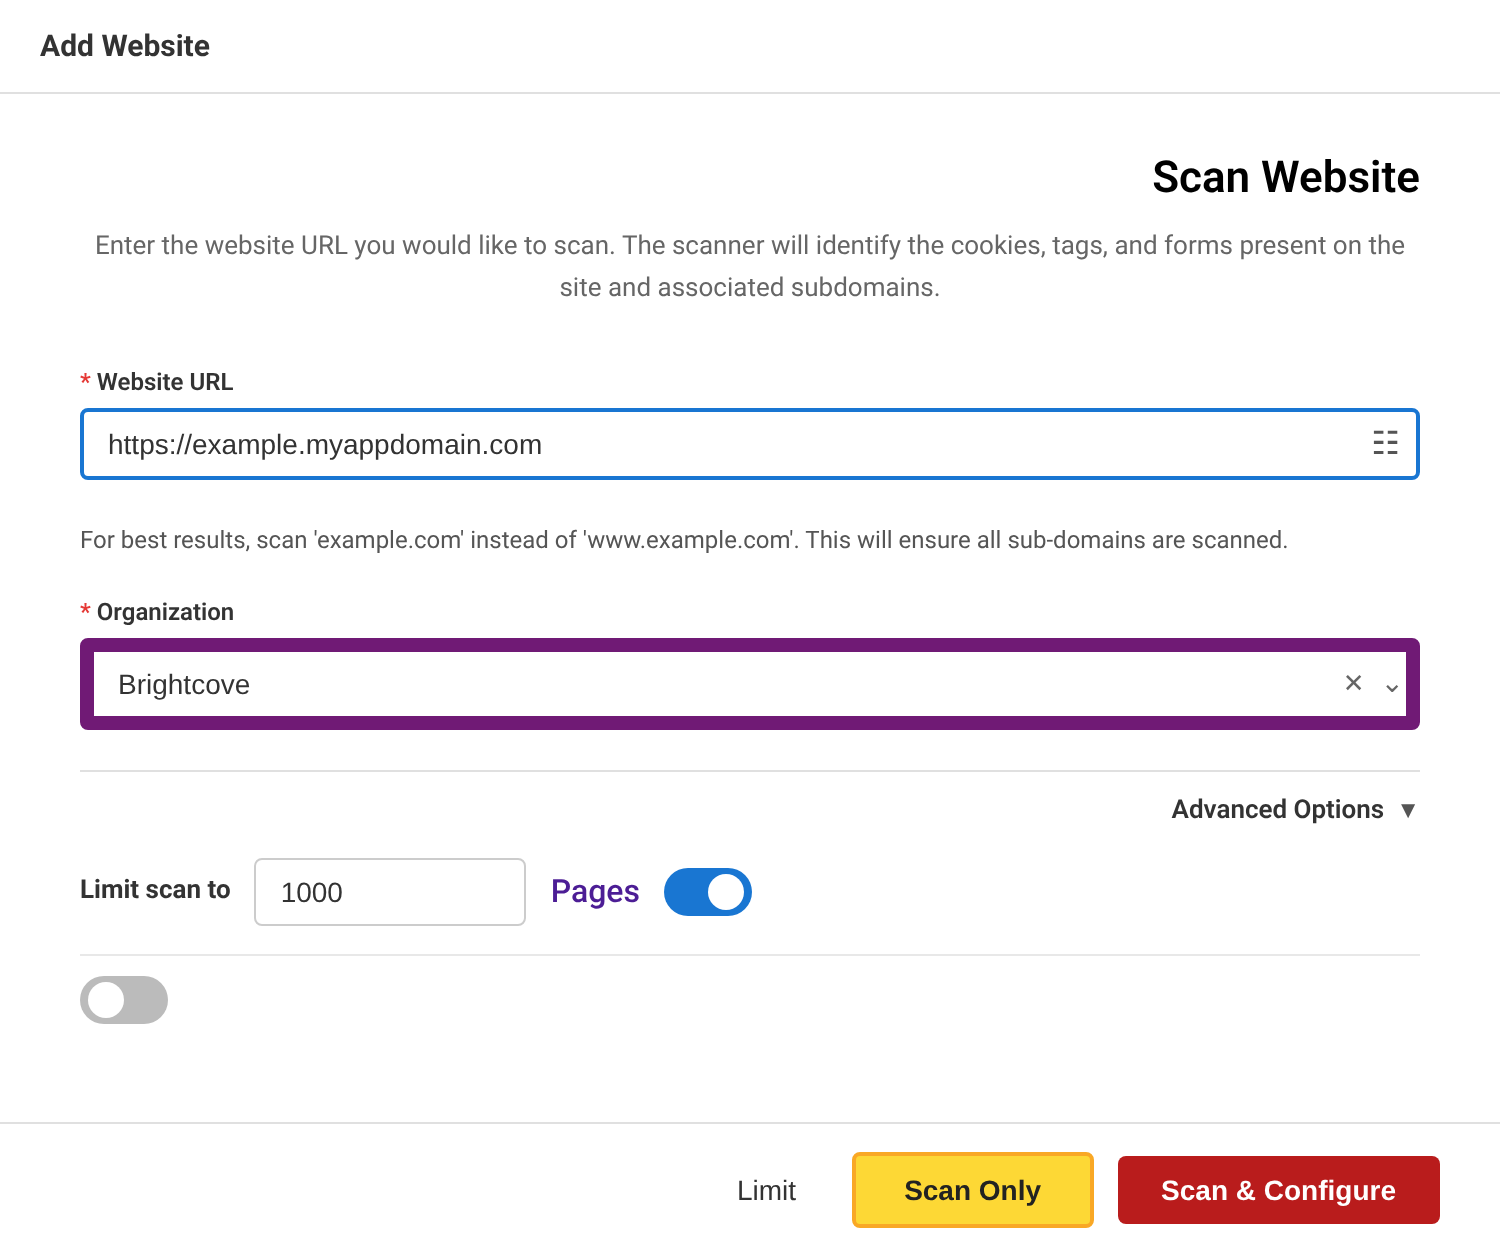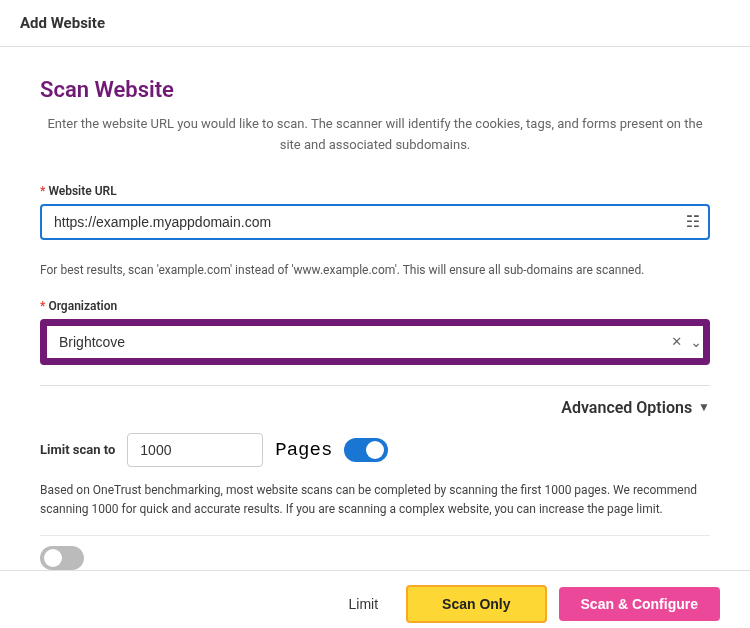--- a/index.html
+++ b/index.html
@@ -25,24 +25,24 @@
       background: #fff;
       overflow-y: auto;
       display: flex;
       flex-direction: column;
     }
     .content-area {
       padding: 30px 40px 0 40px;
       flex: 1;
     }
     .scan-title {
-      text-align: left;
+      text-align: right;
       font-size: 22px;
       font-weight: 600;
-      color: #701a75;
+      color: #000000;
       margin-bottom: 12px;
     }
     .scan-subtitle {
       text-align: center;
       font-size: 13px;
       color: #666;
       line-height: 1.6;
       margin-bottom: 28px;
     }
     .field-group {
@@ -125,21 +125,21 @@
       margin: 20px 0 0 0;
     }
     .advanced-options-row {
       display: flex;
       justify-content: flex-end;
       align-items: center;
       padding: 12px 0 16px 0;
       gap: 6px;
     }
     .advanced-options-label {
-      font-size: 16px;
+      font-size: 13px;
       font-weight: 600;
       color: #333;
       cursor: pointer;
     }
     .chevron-down {
       font-size: 12px;
       color: #555;
     }
     .limit-scan-row {
       display: flex;
@@ -156,24 +156,23 @@
     .limit-input {
       width: 136px;
       padding: 8px 12px;
       border: 1px solid #ccc;
       border-radius: 4px;
       font-size: 14px;
       color: #333;
       outline: none;
     }
     .pages-label {
-      font-size: 19px;
-      color: #000000;
+      font-size: 16px;
+      color: #4c1d95;
       font-weight: 500;
-      font-family: Liberation Mono, monospace;
     }
     .toggle-switch {
       position: relative;
       display: inline-block;
       width: 44px;
       height: 24px;
     }
     .toggle-switch input {
       opacity: 0;
       width: 0;
@@ -249,24 +248,24 @@
       font-weight: 500;
     }
     .btn-scan-only {
       background: #fdd835;
       border: 2px solid #f9a825;
       border-radius: 4px;
       font-size: 14px;
       font-weight: 600;
       color: #222;
       cursor: pointer;
-      padding: 9px 34px;
+      padding: 9px 24px;
     }
     .btn-scan-configure {
-      background: #ec4899;
+      background: #b91c1c;
       border: none;
       border-radius: 4px;
       font-size: 14px;
       font-weight: 600;
       color: #fff;
       cursor: pointer;
       padding: 9px 22px;
     }
   </style>
 </head>
@@ -320,21 +319,20 @@
     <div class="limit-scan-row">
       <span class="limit-scan-label">Limit scan to</span>
       <input type="text" class="limit-input" value="1000" style="">
       <span class="pages-label">Pages</span>
       <label class="toggle-switch">
         <input type="checkbox" checked="" style="">
         <span class="toggle-slider"></span>
       </label>
     </div>
 
-    <div class="benchmark-text">Based on OneTrust benchmarking, most website scans can be completed by scanning the first 1000 pages. We recommend scanning 1000 for quick and accurate results. If you are scanning a complex website, you can increase the page limit.</div>
 
     <div class="second-toggle-row">
       <label class="toggle-switch">
         <input type="checkbox" style="">
         <span class="toggle-slider-off"></span>
       </label>
     </div>
 
   </div>
 

